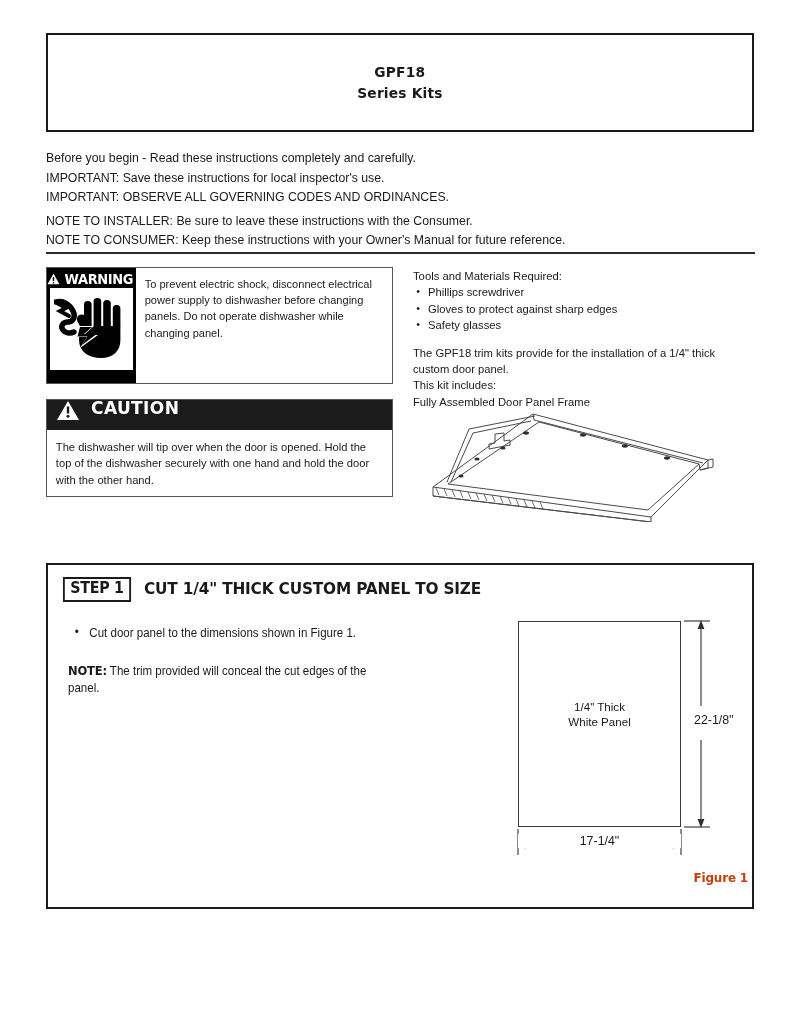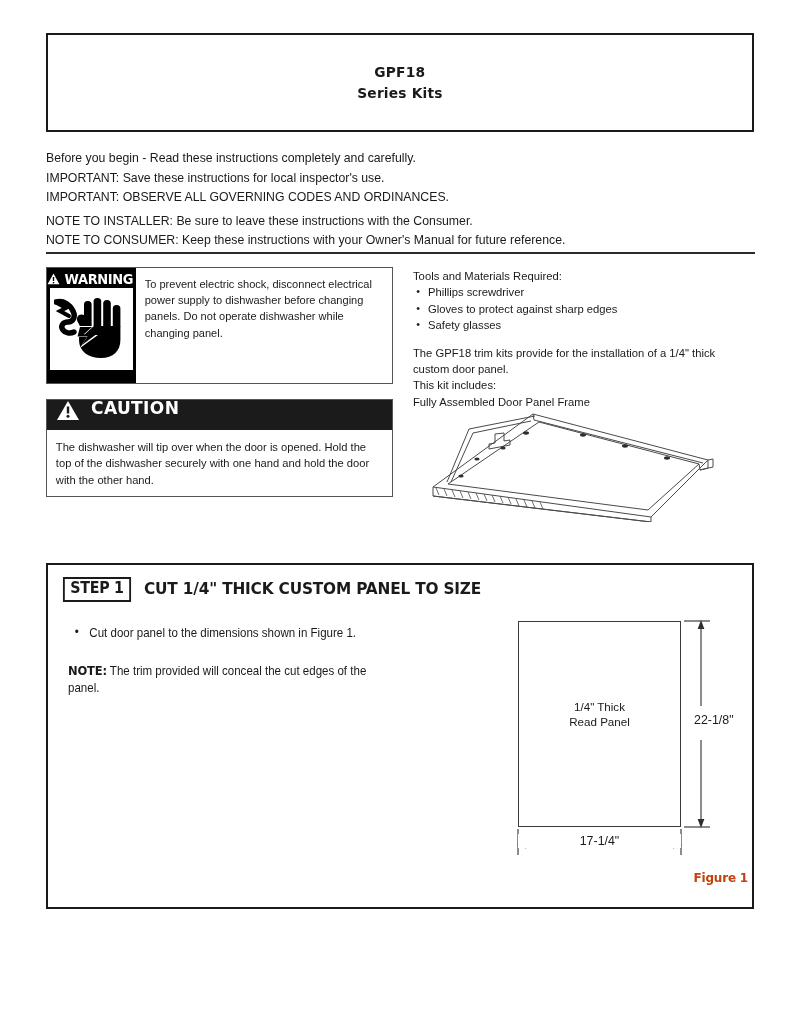--- a/index.html
+++ b/index.html
@@ -516,21 +516,21 @@
 
     <div class="step-body">
       <div class="step-bullet">Cut door panel to the dimensions shown in Figure 1.</div>
       <div class="step-note"><b>NOTE:</b><span> The trim provided  will conceal the cut edges of the panel.</span></div>
     </div>
 
     <div class="figure-wrap">
       <div class="panel-rect"></div>
       <div class="panel-caption">
         <div>1/4" Thick</div>
-        <div>Read Panel</div>
+        <div>White Panel</div>
       </div>
 
       <svg class="dim-svg" viewBox="0 0 300 290">
         <g stroke="#2e2e2e" stroke-width="1.1" fill="none">
 
           <line x1="236" y1="16" x2="262" y2="16"></line>
           <line x1="236" y1="222" x2="262" y2="222"></line>
 
           <line x1="253" y1="18" x2="253" y2="101"></line>
           <line x1="253" y1="135" x2="253" y2="220"></line>

